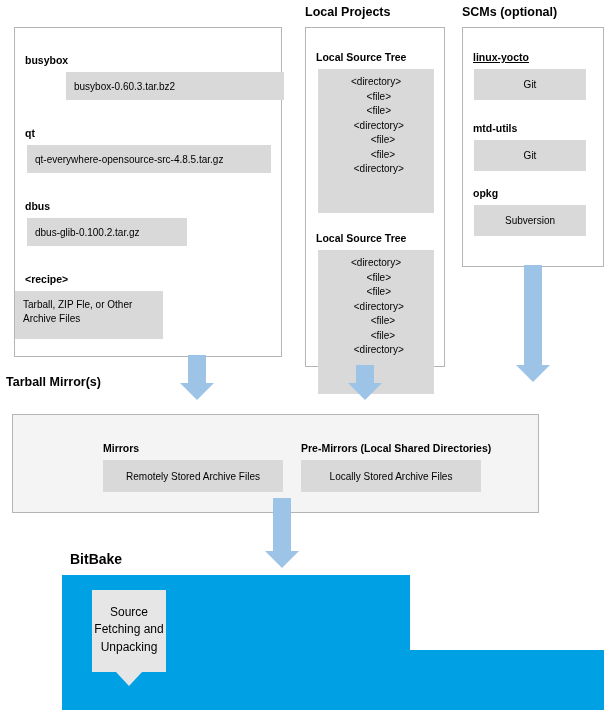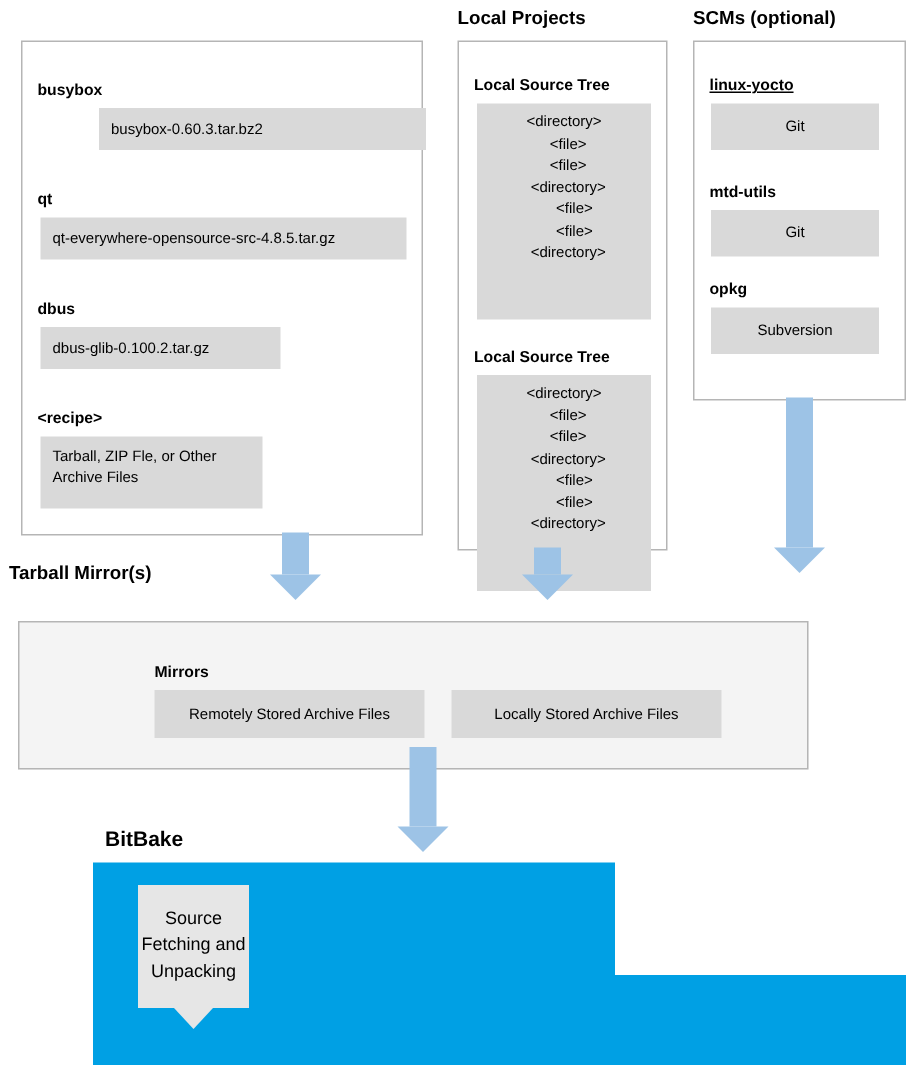--- a/index.html
+++ b/index.html
@@ -135,21 +135,21 @@
     <div class="abs group-label" style="left:10px; top:26px;">busybox</div>
     <div class="abs chip" style="left:12px; top:44px; width:218px; height:28px;margin-left:39px;">busybox-0.60.3.tar.bz2</div>
 
     <div class="abs group-label" style="left:10px; top:99px;">qt</div>
     <div class="abs chip" style="left:12px; top:117px; width:244px; height:28px;">qt-everywhere-opensource-src-4.8.5.tar.gz</div>
 
     <div class="abs group-label" style="left:10px; top:172px;">dbus</div>
     <div class="abs chip" style="left:12px; top:190px; width:160px; height:28px;">dbus-glib-0.100.2.tar.gz</div>
 
     <div class="abs group-label" style="left:10px; top:245px;">&lt;recipe&gt;</div>
-    <div class="abs chip multiline" style="left:12px; top:263px; width:148px; height:48px;">Tarball, ZIP Fle, or Other Archive Files</div>
+    <div class="abs chip multiline" style="left:0; top:263px; width:148px; height:48px;">Tarball, ZIP Fle, or Other Archive Files</div>
   </div>
 
   <div class="abs panel" style="left:305px; top:27px; width:140px; height:340px;">
 
     <div class="abs group-label" style="left:10px; top:23px;">Local Source Tree</div>
     <div class="abs tree" style="left:12px; top:41px; width:116px; height:144px;">
       <div>&lt;directory&gt;</div>
       <div>  &lt;file&gt;</div>
       <div>  &lt;file&gt;</div>
       <div>  &lt;directory&gt;</div>
@@ -196,20 +196,21 @@
     <div class="shaft" style="left:11px; top:0px; width:18px; height:100px;"></div>
     <div class="head" style="left:3px; top:100px;"></div>
   </div>
 
   <div class="abs section-title" style="left:6px; top:375px;">Tarball Mirror(s)</div>
 
   <div class="abs mirror-band" style="left:12px; top:414px; width:527px; height:99px;">
     <div class="abs group-label" style="left:90px; top:27px;">Mirrors</div>
     <div class="abs chip center" style="left:90px; top:45px; width:180px; height:32px;">Remotely Stored Archive Files</div>
 
+    <div class="abs group-label" style="left:288px; top:27px;">Pre-Mirrors (Local Shared Directories)</div>
     <div class="abs chip center" style="left:288px; top:45px; width:180px; height:32px;">Locally Stored Archive Files</div>
   </div>
 
   <div class="arrow" style="left:262px; top:498px; width:40px; height:78px;">
     <div class="shaft" style="left:11px; top:0px; width:18px; height:53px;"></div>
     <div class="head" style="left:3px; top:53px;"></div>
   </div>
 
   <div class="abs section-title" style="left:70px; top:551px; font-size:14px;">BitBake</div>
 

